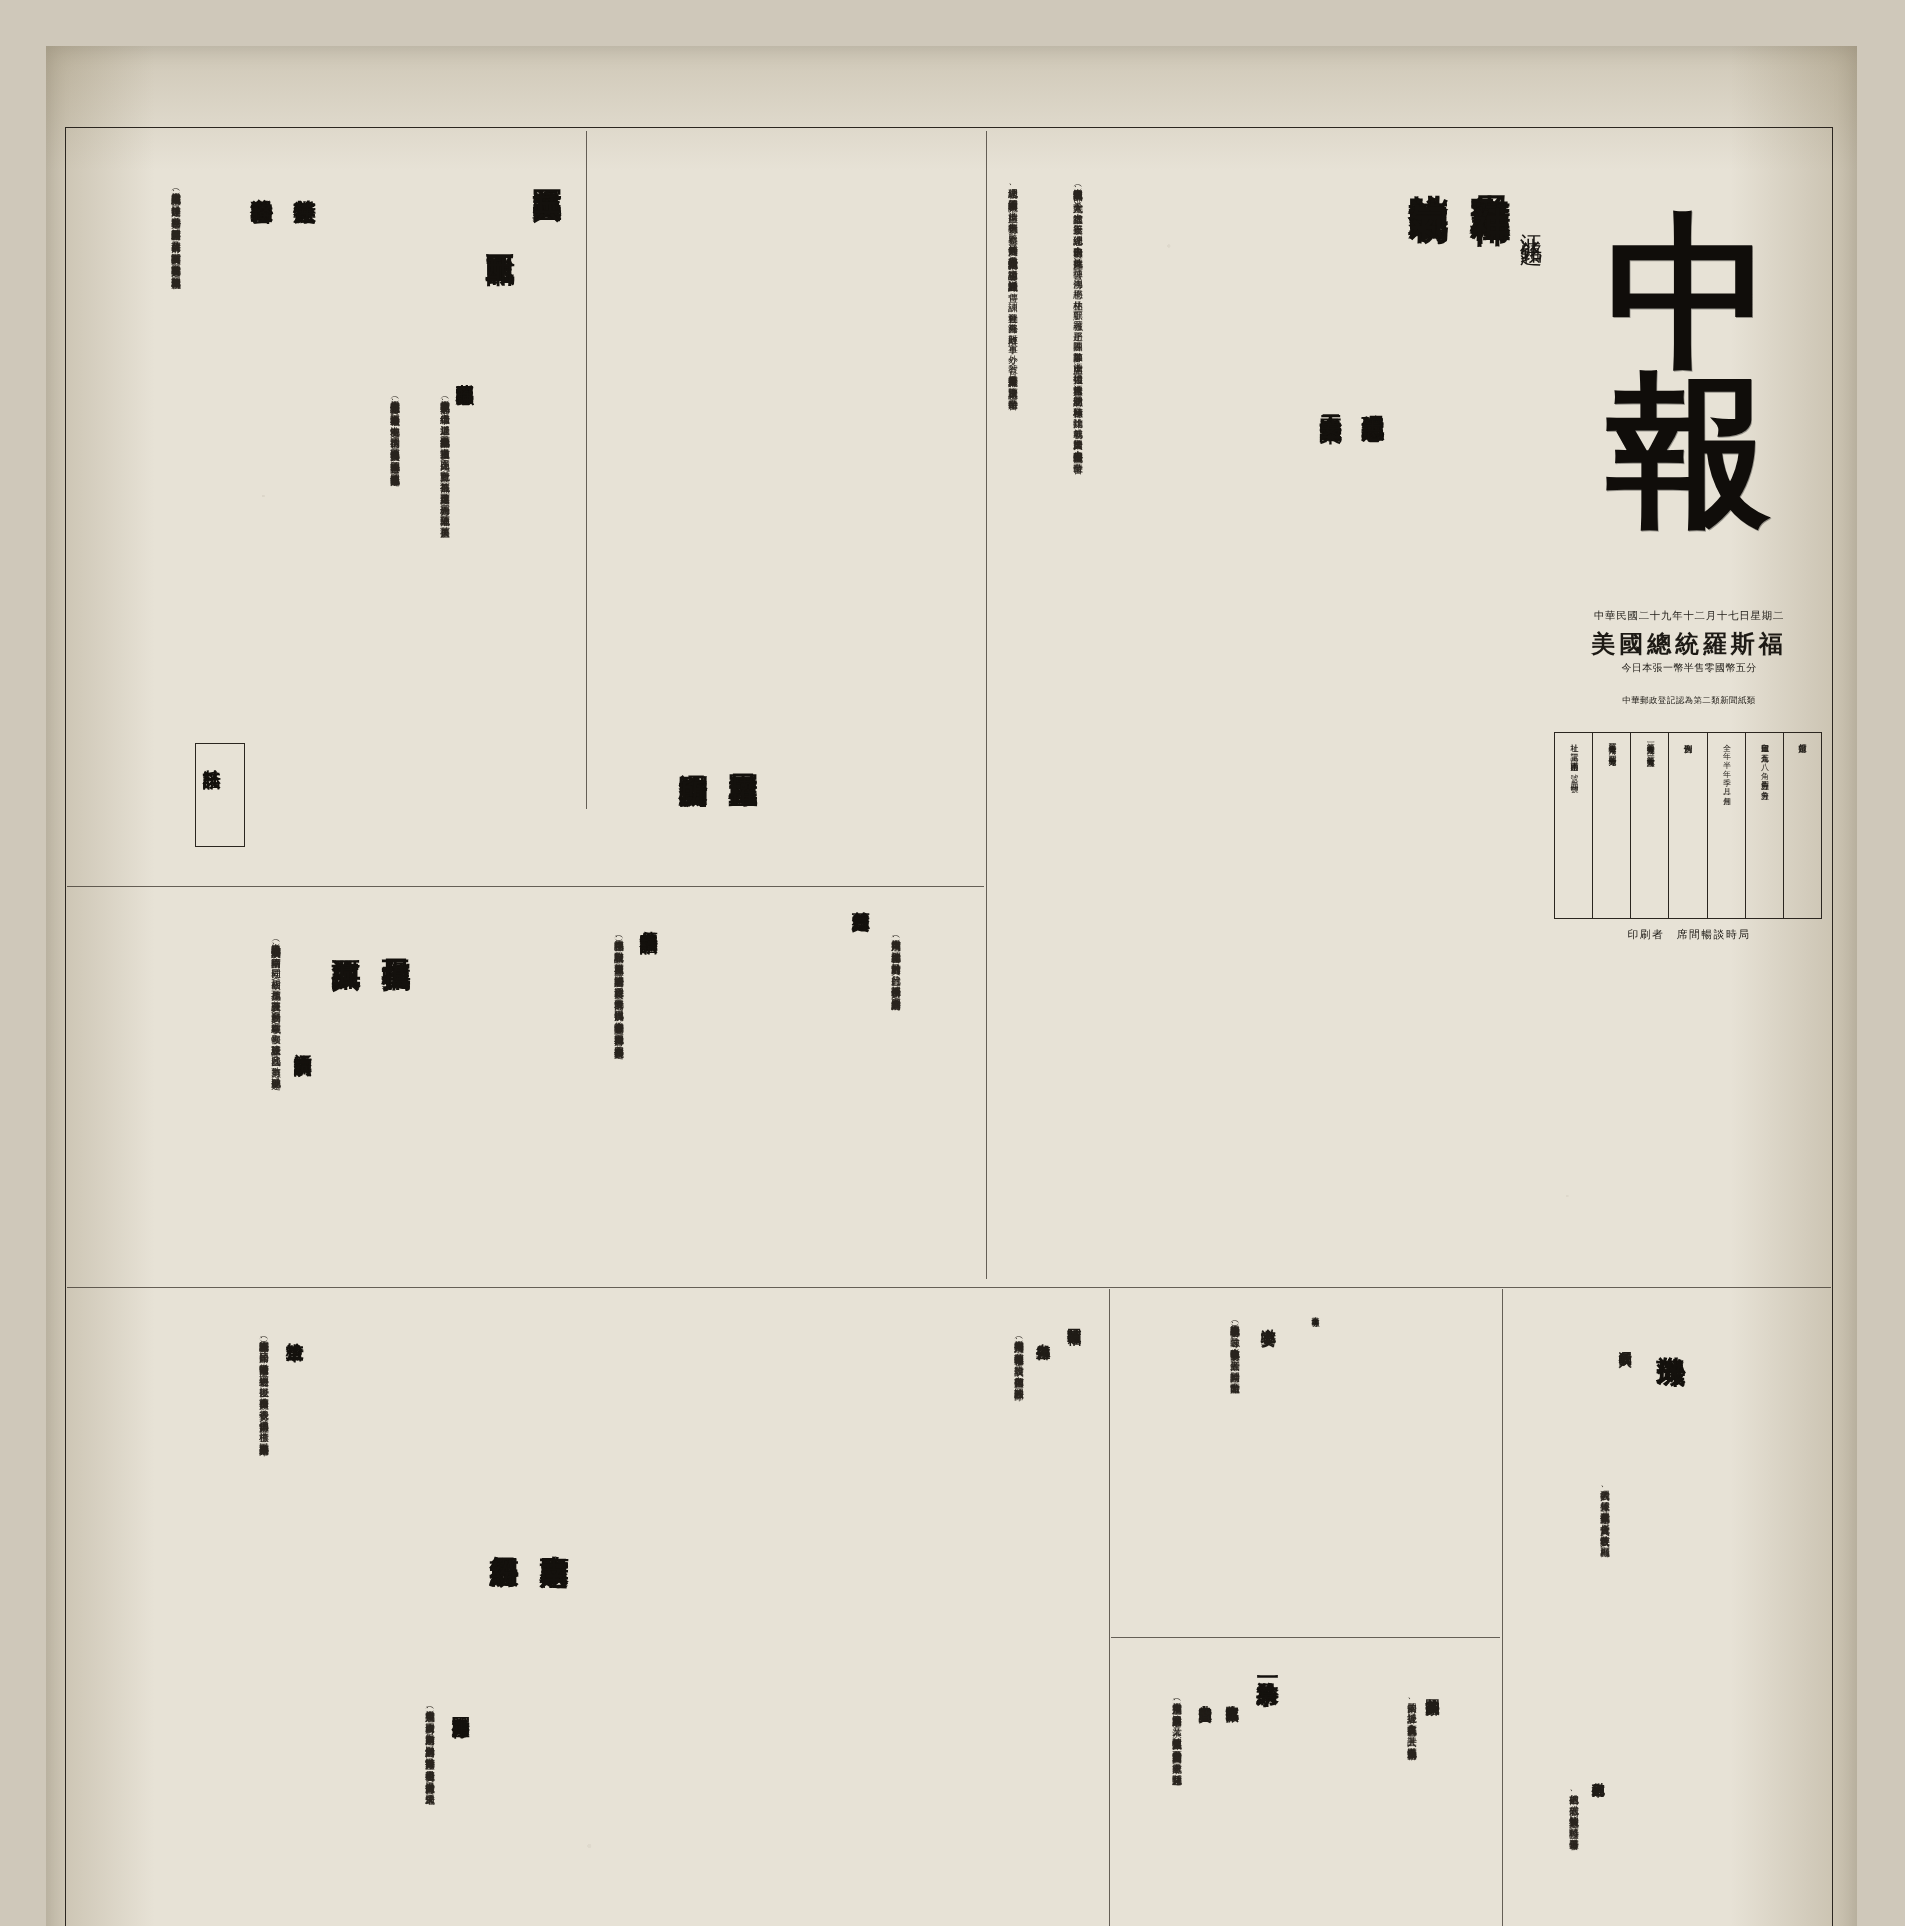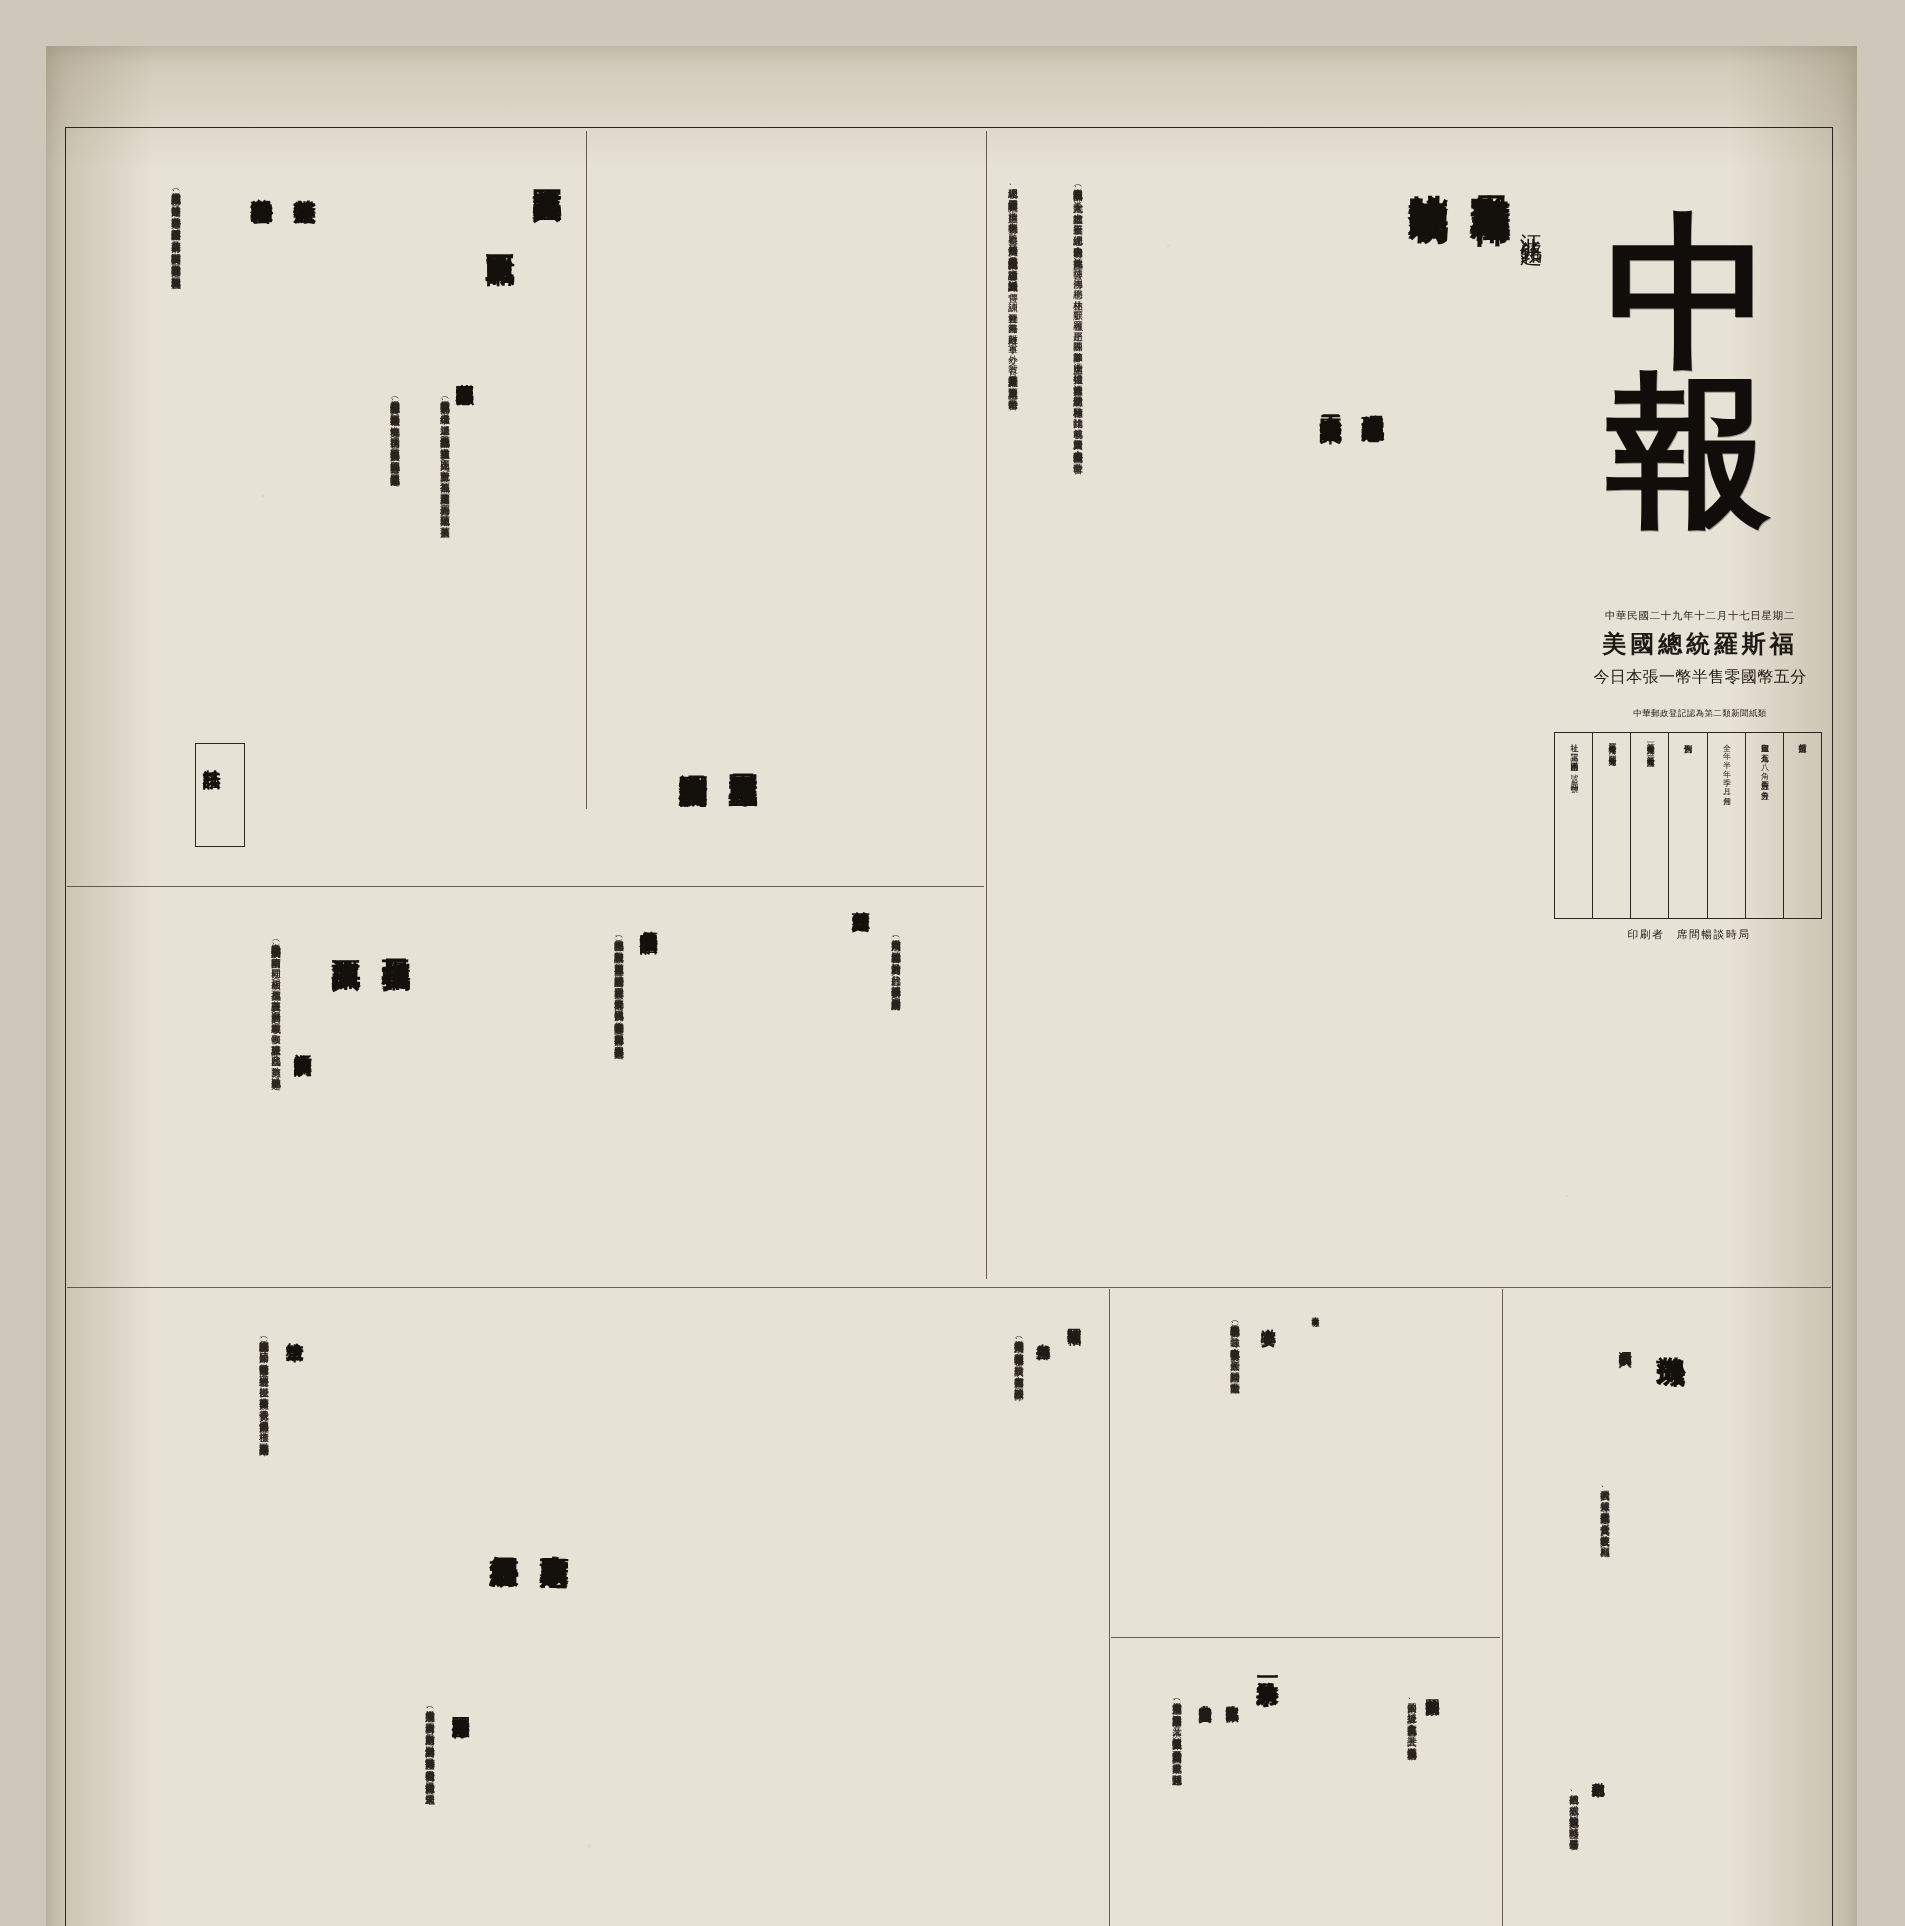--- a/index.html
+++ b/index.html
@@ -118,29 +118,29 @@
   .np-sub {
     position: absolute;
     right: 362px;
     top: 216px;
     font-size: 22.3px;
     letter-spacing: 3.9px;
     color: #1a1713;
   }
   .np-info {
     position: absolute;
-    right: 72px;
+    right: 83px;
     top: 609px;
     width: 266px;
     text-align: center;
     color: #1d1a15;
   }
   .np-info .line1 { font-size: 10.4px; letter-spacing: 0.8px; }
   .np-info .issue { font-size: 24px; letter-spacing: 3.9px; margin-top: 5.4px; font-weight: 700;}
-  .np-info .line3 { font-size: 16px; margin-top: 7px; letter-spacing: 0.4px;}
+  .np-info .line3 { font-size: 10px; margin-top: 1px; letter-spacing: 0.4px;}
   .np-info .line4 { font-size: 8.5px; margin-top: 20px; letter-spacing: 0.4px;}
 
   .price-box {
     position: absolute;
     right: 83px;
     top: 732px;
     width: 266px;
     border: 1.2px solid #2b2620;
     display: flex;
     flex-direction: row-reverse;

